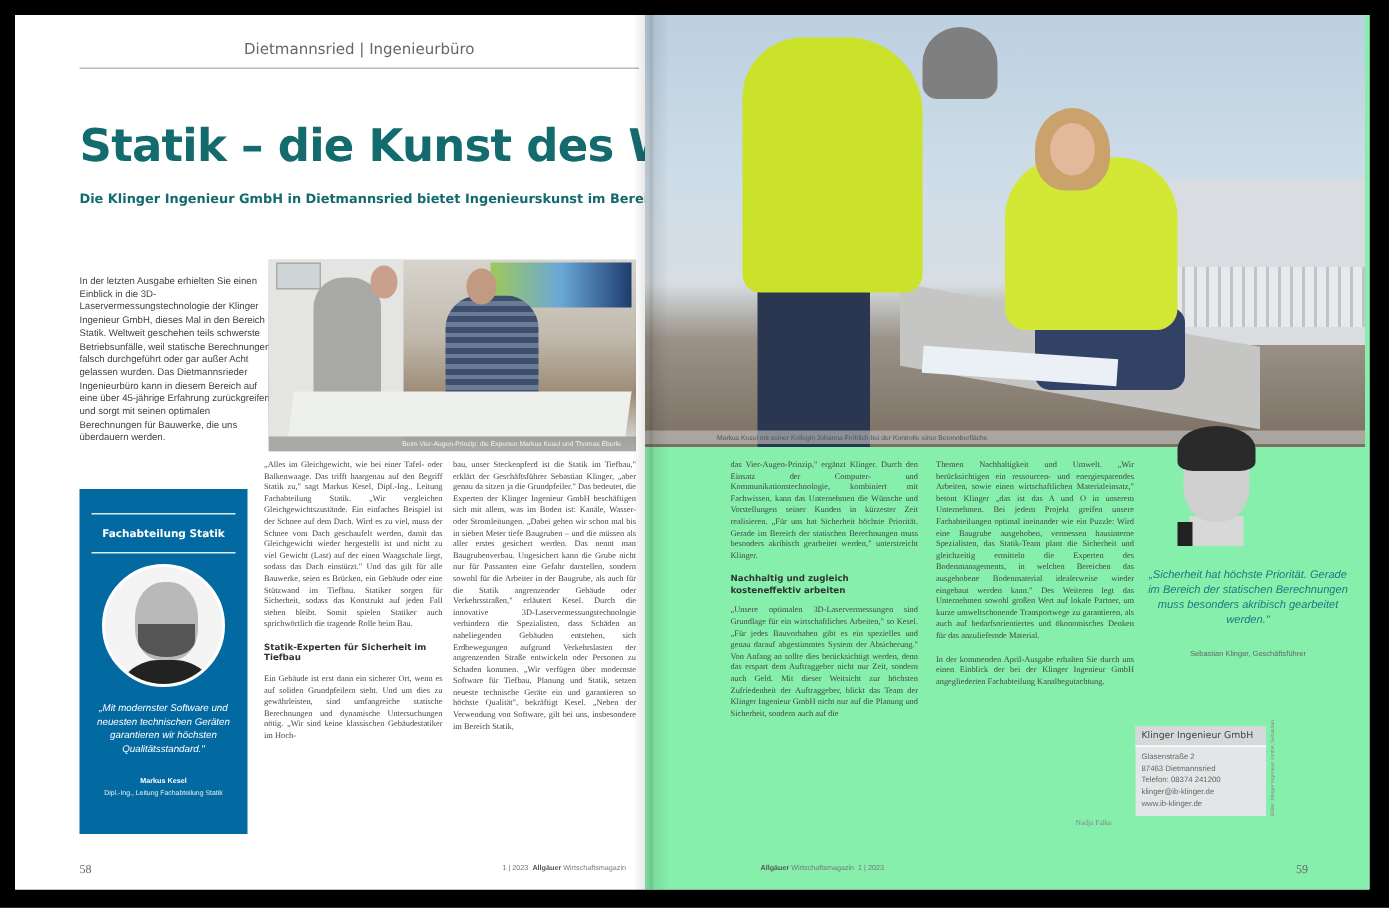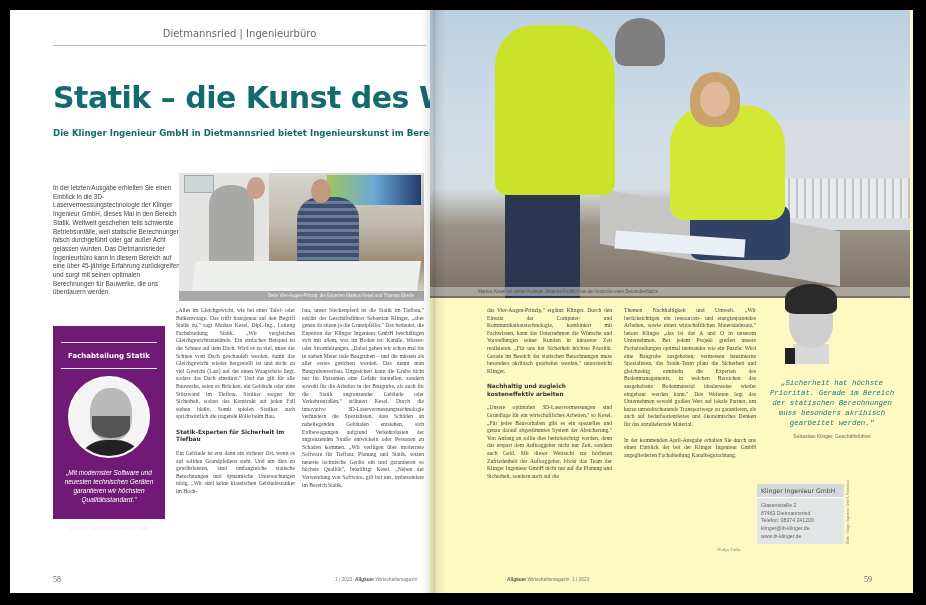--- a/index.html
+++ b/index.html
@@ -1,20 +1,20 @@
 <!DOCTYPE html>
 <html><head>
 <meta charset="utf-8">
 <style>
   * { box-sizing: border-box; margin: 0; padding: 0; }
   html, body { width: 926px; height: 605px; background: #000; overflow: hidden; }
   body { position: relative; font-family: "Liberation Sans", sans-serif; }
   .spread { position: absolute; left: 10px; top: 10px; width: 903px; height: 583px; background: #fff; }
   .page-left { position: absolute; left: 0; top: 0; width: 420px; height: 583px; background: #fff; }
-  .page-right { position: absolute; left: 420px; top: 0; width: 483px; height: 583px; background: #fef9c3; }
+  .page-right { position: absolute; left: 420px; top: 0; width: 483px; height: 583px; background: #86efac; }
   .gutter { position: absolute; left: 412px; top: 0; width: 24px; height: 583px;
     background: linear-gradient(to right, rgba(0,0,0,0) 0%, rgba(0,0,0,0.12) 45%, rgba(0,0,0,0.18) 50%, rgba(0,0,0,0.08) 60%, rgba(0,0,0,0) 100%); z-index: 5; pointer-events: none; }
 
   .rubric { position: absolute; left: 43px; top: 18px; width: 373px; text-align: center; font-size: 10px; color: #666; font-family: "DejaVu Sans", sans-serif; }
   .rubric-rule { position: absolute; left: 43px; top: 35px; width: 373px; height: 1px; background: #bbb; }
   .headline { position: absolute; left: 43px; top: 70px; font-family: "DejaVu Sans", sans-serif; font-size: 30px; color: #136b6e; letter-spacing: -0.5px; white-space: nowrap; }
   .subhead { position: absolute; left: 43px; top: 118px; font-family: "DejaVu Sans", sans-serif; font-size: 8.6px; font-weight: bold; color: #136b6e; white-space: nowrap; }
 
   .intro { position: absolute; left: 43px; top: 174px; width: 130px; font-size: 6.4px; line-height: 8.7px; color: #444; }
 
@@ -24,21 +24,21 @@
   .photo-office .wall { position: absolute; left: 0; top: 0; width: 90px; height: 128px; background: #e4e4e2; }
   .photo-office .frame { position: absolute; left: 5px; top: 2px; width: 30px; height: 18px; background: #cfd4d6; border: 1px solid #aaa; }
   .photo-office .screen { position: absolute; left: 148px; top: 2px; width: 94px; height: 30px; background: linear-gradient(90deg, #9ec95a, #6aa8d8, #1f3b6d); }
   .photo-office .person1 { position: absolute; left: 30px; top: 12px; width: 45px; height: 95px; background: #a8a9a7; border-radius: 20px 20px 6px 6px; }
   .photo-office .head1 { position: absolute; left: 68px; top: 4px; width: 18px; height: 22px; background: #c9a08a; border-radius: 50%; }
   .photo-office .person2 { position: absolute; left: 118px; top: 24px; width: 62px; height: 78px; background: repeating-linear-gradient(180deg, #3d4f6e 0 4px, #6c7b93 4px 7px); border-radius: 22px 22px 6px 6px; }
   .photo-office .head2 { position: absolute; left: 132px; top: 6px; width: 20px; height: 24px; background: #c29981; border-radius: 50%; }
   .photo-office .table { position: absolute; left: 15px; top: 88px; width: 225px; height: 30px; background: #eef0ee; transform: skewX(-8deg); }
   .caption { position: absolute; left: 0; bottom: 0; width: 100%; height: 10px; background: rgba(120,120,120,0.55); color: #f2f2f2; font-size: 4.5px; line-height: 10px; text-align: right; padding-right: 10px; }
 
-  .factbox { position: absolute; left: 43px; top: 316px; width: 112px; height: 193px; background: #701a75; }
+  .factbox { position: absolute; left: 43px; top: 316px; width: 112px; height: 230px; background: #0369a1; }
   .factbox .rule { position: absolute; left: 8px; width: 96px; height: 1px; background: #d8eeee; }
   .factbox .title { position: absolute; left: 0; top: 26px; width: 112px; text-align: center; color: #fff; font-size: 7px; font-weight: bold; font-family: "DejaVu Sans", sans-serif; }
   .factbox .portrait { position: absolute; left: 15px; top: 50px; width: 82px; height: 82px; border-radius: 50%; background: #f4f4f4; border: 2px solid #fff; overflow: hidden; }
   .factbox .portrait .face { position: absolute; left: 20px; top: 10px; width: 42px; height: 52px; background: #b9b9b9; border-radius: 45% 45% 40% 40%; }
   .factbox .portrait .beard { position: absolute; left: 22px; top: 38px; width: 38px; height: 22px; background: #555; border-radius: 0 0 50% 50%; }
   .factbox .portrait .shirt { position: absolute; left: 6px; top: 62px; width: 70px; height: 30px; background: #222; border-radius: 30px 30px 0 0; }
   .factbox .quote { position: absolute; left: 6px; top: 142px; width: 100px; text-align: center; color: #fff; font-size: 6.5px; line-height: 9px; font-style: italic; }
   .factbox .name { position: absolute; left: 0; top: 193px; width: 112px; text-align: center; color: #fff; font-size: 4.8px; font-weight: bold; }
   .factbox .role { position: absolute; left: 0; top: 200px; width: 112px; text-align: center; color: #e4f2f2; font-size: 4.6px; }
 
@@ -63,21 +63,21 @@
   .photo-site .face2 { position: absolute; left: 270px; top: 72px; width: 30px; height: 35px; background: #e2b99a; border-radius: 50%; }
   .photo-site .legs2 { position: absolute; left: 260px; top: 195px; width: 100px; height: 55px; background: #324266; border-radius: 10px; }
   .photo-site .plan { position: absolute; left: 185px; top: 225px; width: 130px; height: 18px; background: #eaf0f5; transform: rotate(4deg); }
   .photo-site .caption { text-align: left; padding-left: 48px; height: 9px; line-height: 9px; bottom: 2px; background: rgba(200,200,200,0.6); color: #555; }
 
   .quote-portrait { position: absolute; left: 779px; top: 284px; width: 64px; height: 80px; }
   .quote-portrait .hair { position: absolute; left: 6px; top: 0; width: 52px; height: 30px; background: #2a2a2a; border-radius: 50% 50% 20% 20%; }
   .quote-portrait .face { position: absolute; left: 10px; top: 12px; width: 44px; height: 52px; background: #cfcfcf; border-radius: 40% 40% 45% 45%; }
   .quote-portrait .neck { position: absolute; left: 14px; top: 60px; width: 36px; height: 20px; background: #d8d8d8; }
   .quote-portrait .collar { position: absolute; left: 6px; top: 64px; width: 10px; height: 16px; background: #222; }
-  .pull-quote { position: absolute; left: 762px; top: 378px; width: 140px; text-align: center; color: #167b80; font-style: italic; font-size: 7.4px; line-height: 10px; font-family: Liberation Mono, monospace; }
+  .pull-quote { position: absolute; left: 762px; top: 378px; width: 140px; text-align: center; color: #167b80; font-style: italic; font-size: 7.4px; line-height: 10px; font-family: Liberation Sans, sans-serif; }
   .pull-attrib { position: absolute; left: 762px; top: 433px; width: 140px; text-align: center; color: #666; font-size: 5px; }
 
   .contact { position: absolute; left: 757px; top: 484px; width: 87px; height: 60px; background: #e3e5e6; }
   .contact .head { height: 14px; background: #d6d9da; font-size: 6.2px; line-height: 14px; padding-left: 4px; color: #444; font-family: "DejaVu Sans", sans-serif; border-bottom: 1px solid #fff; }
   .contact .lines { padding: 4px; font-size: 5.2px; line-height: 7.7px; color: #666; }
   .credit { position: absolute; left: 846px; top: 486px; width: 10px; height: 60px; }
   .credit span { position: absolute; left: 0; top: 58px; transform-origin: 0 0; transform: rotate(-90deg); font-size: 3.4px; color: #888; white-space: nowrap; }
 
   .author { position: absolute; left: 717px; top: 547px; font-size: 5px; color: #888; font-family: "Liberation Serif", serif; }
 </style>

